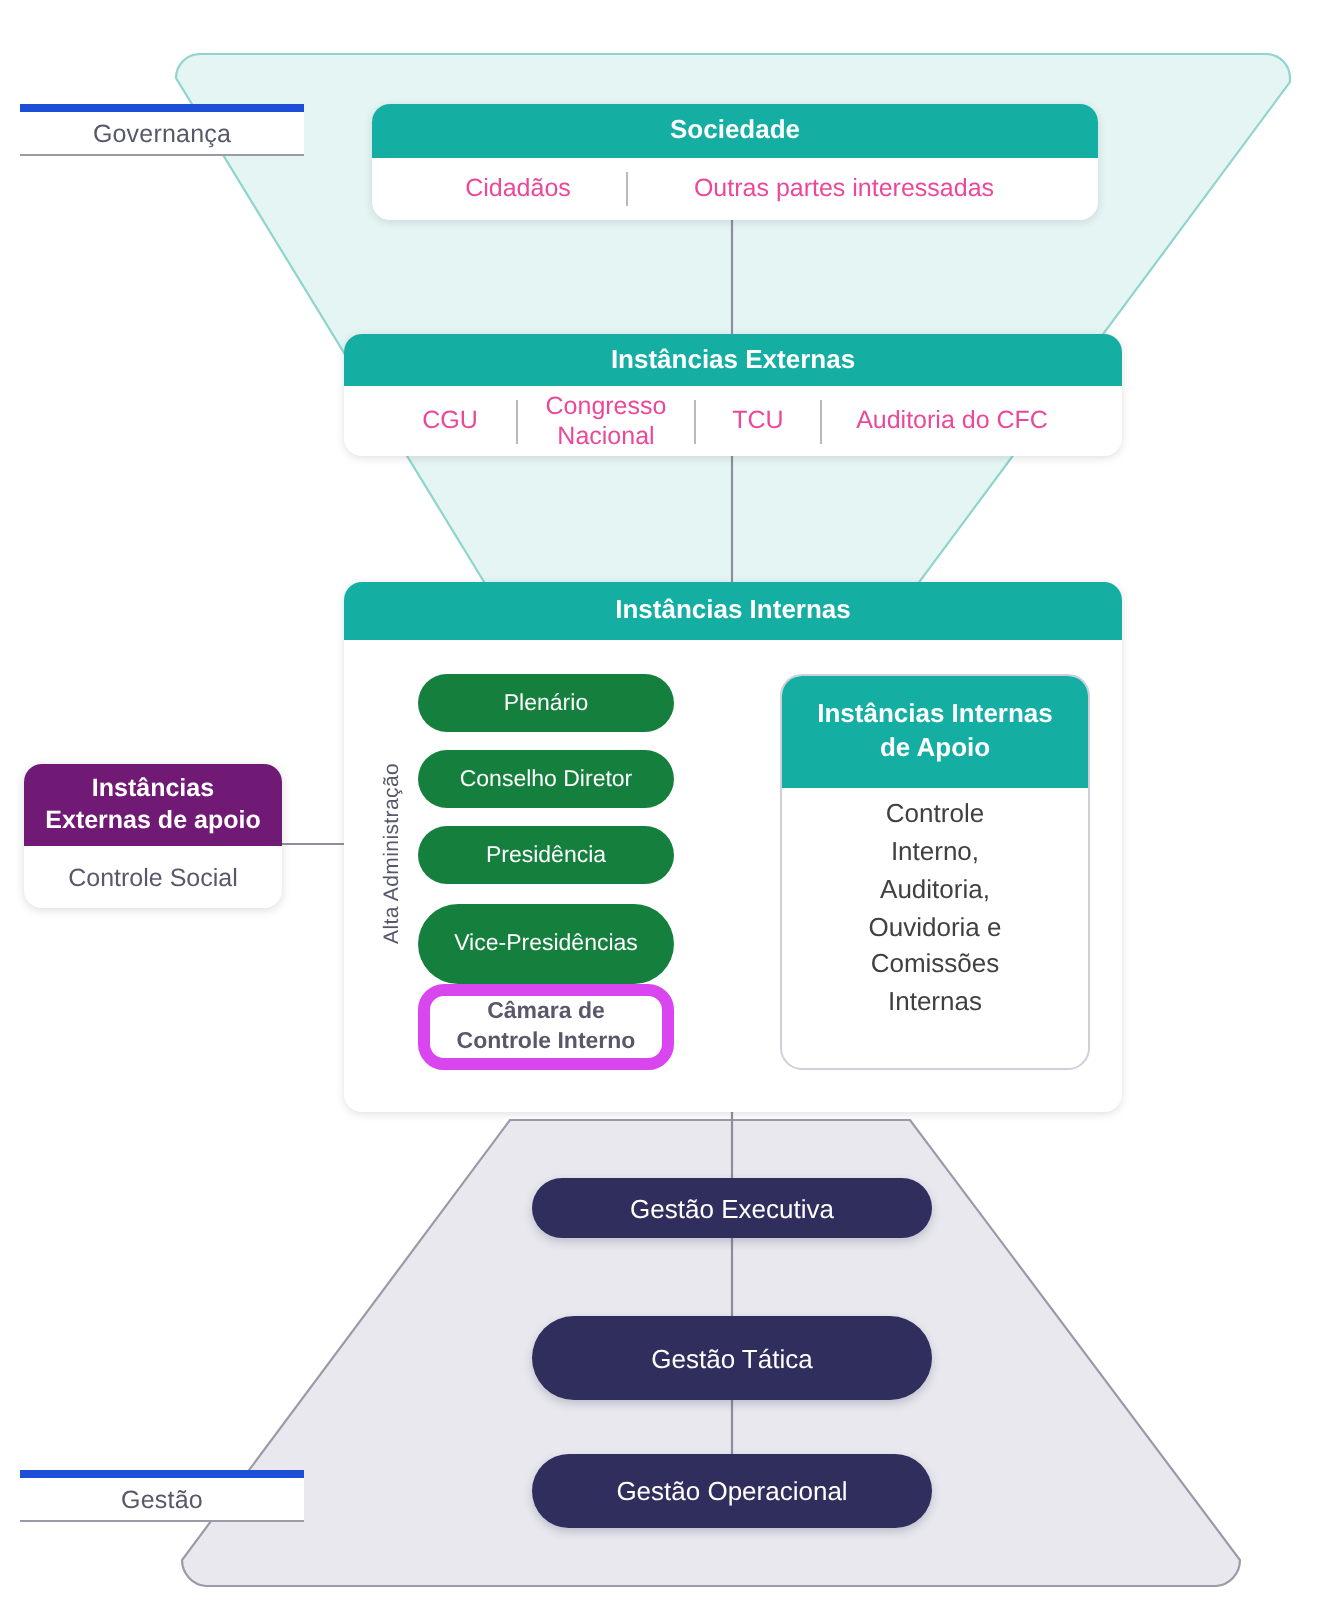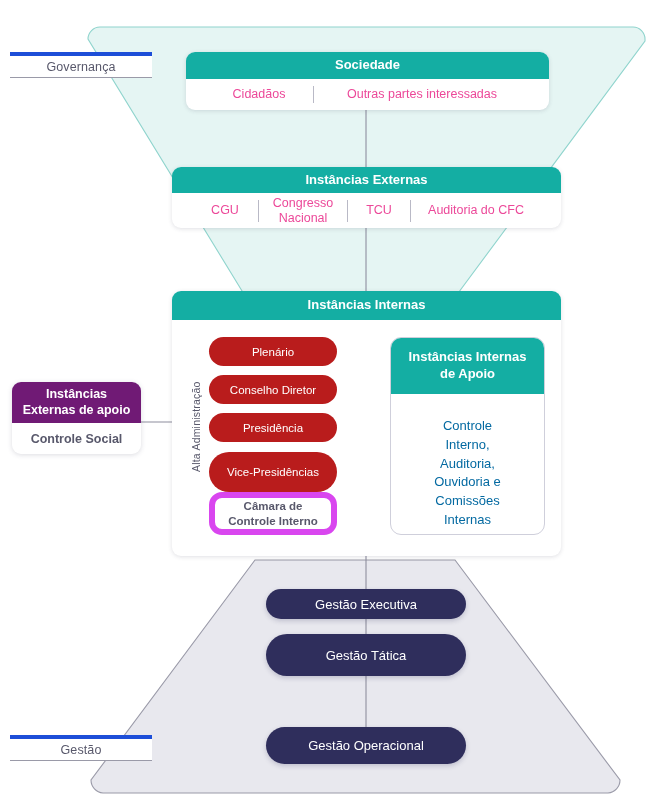--- a/index.html
+++ b/index.html
@@ -69,21 +69,21 @@
   .divider {
     width: 1px;
     background: #b9b9c6;
     align-self: center;
     flex: 0 0 auto;
   }
 
   
   .pill {
     position: absolute;
-    background: #b91c1c;
+    background: #15803d;
     border-radius: 20px;
     color: #ffffff;
     font-size: 11.5px;
     display: flex;
     align-items: center;
     justify-content: center;
     text-align: center;
   }
   
   .pill-navy {
@@ -127,26 +127,26 @@
     color: #ffffff;
     font-weight: bold;
     font-size: 13px;
     display: flex;
     align-items: center;
     justify-content: center;
     text-align: center;
     line-height: 1.3;
   }
   .support-body {
-    color: #0369a1;
+    color: #404040;
     font-size: 13px;
     text-align: center;
     line-height: 1.45;
     display: flex;
-    align-items: flex-end;
+    align-items: flex-start;
     justify-content: center;
     padding: 4px;
   }
 
   
   .vlabel {
     position: absolute;
     color: #58586b;
     font-size: 10.5px;
     writing-mode: vertical-rl;
@@ -173,21 +173,20 @@
     justify-content: center;
     text-align: center;
     line-height: 1.25;
   }
   .left-body {
     color: #58586b;
     font-size: 12.5px;
     display: flex;
     align-items: center;
     justify-content: center;
-    font-weight: bold;
   }
 </style>
 </head>
 <body>
 
 <div id="canvas">
 
   <svg id="bg-shapes" viewBox="0 0 661 801">
 
     <path d="M 100 27 L 633 27 A 12 12 0 0 1 645 39 L 645 41 L 450 304 L 250 304 L 88 39 A 12 12 0 0 1 100 27 Z" fill="#e5f5f3" stroke="#8fd4cd" stroke-width="1.1"></path>
@@ -281,16 +280,16 @@
         <span>Interno,</span><br>
         <span>Auditoria,</span><br>
         <span>Ouvidoria e</span><br>
         <span>Comissões</span><br>
         <span>Internas</span>
       </div>
     </div>
   </div>
 
   <div class="pill-navy" style="left:266px; top:589px; width:200px; height:30px;">Gestão Executiva</div>
-  <div class="pill-navy" style="left:266px; top:634px; width:200px; height:42px;">Gestão Tática</div>
+  <div class="pill-navy" style="left:266px; top:658px; width:200px; height:42px;">Gestão Tática</div>
   <div class="pill-navy" style="left:266px; top:727px; width:200px; height:37px;">Gestão Operacional</div>
 
 </div>
 
 </body></html>

